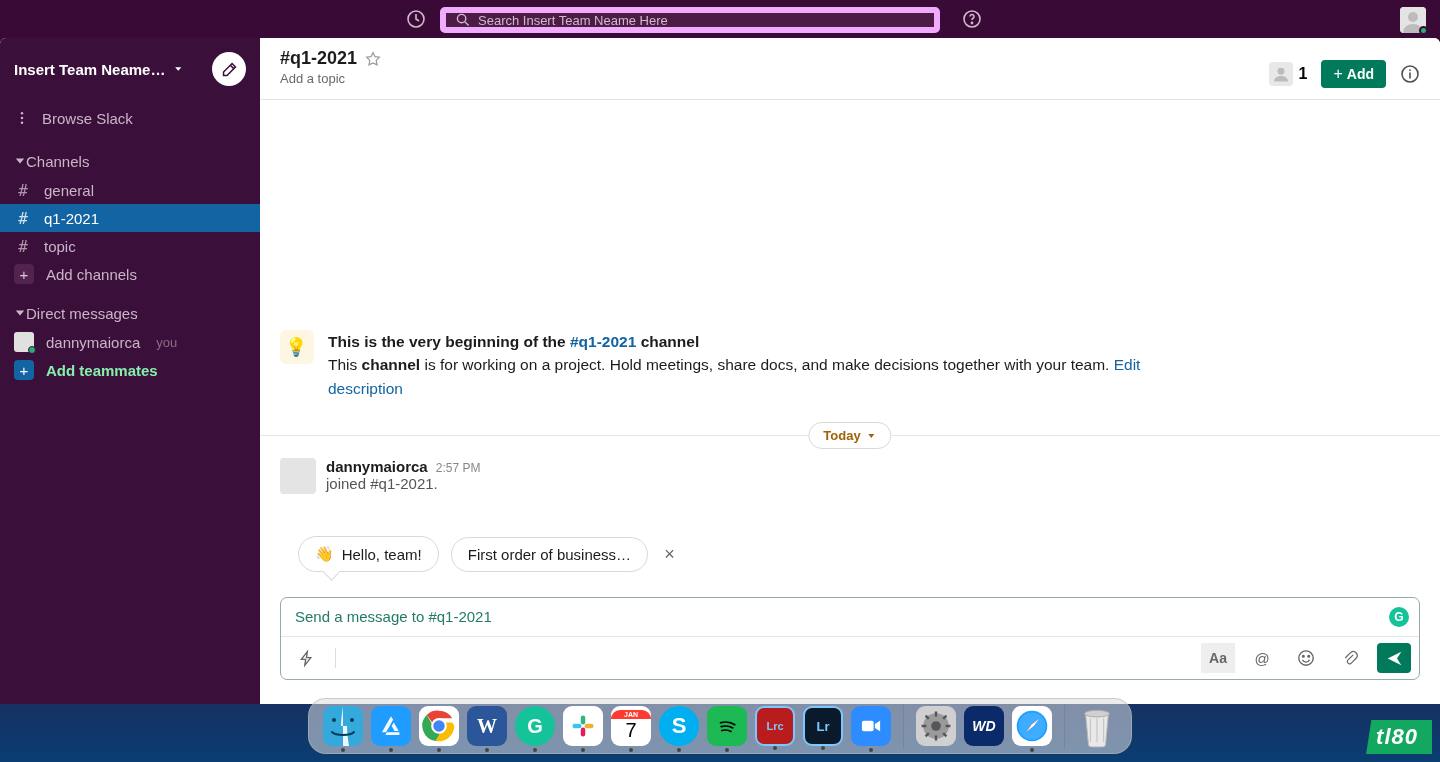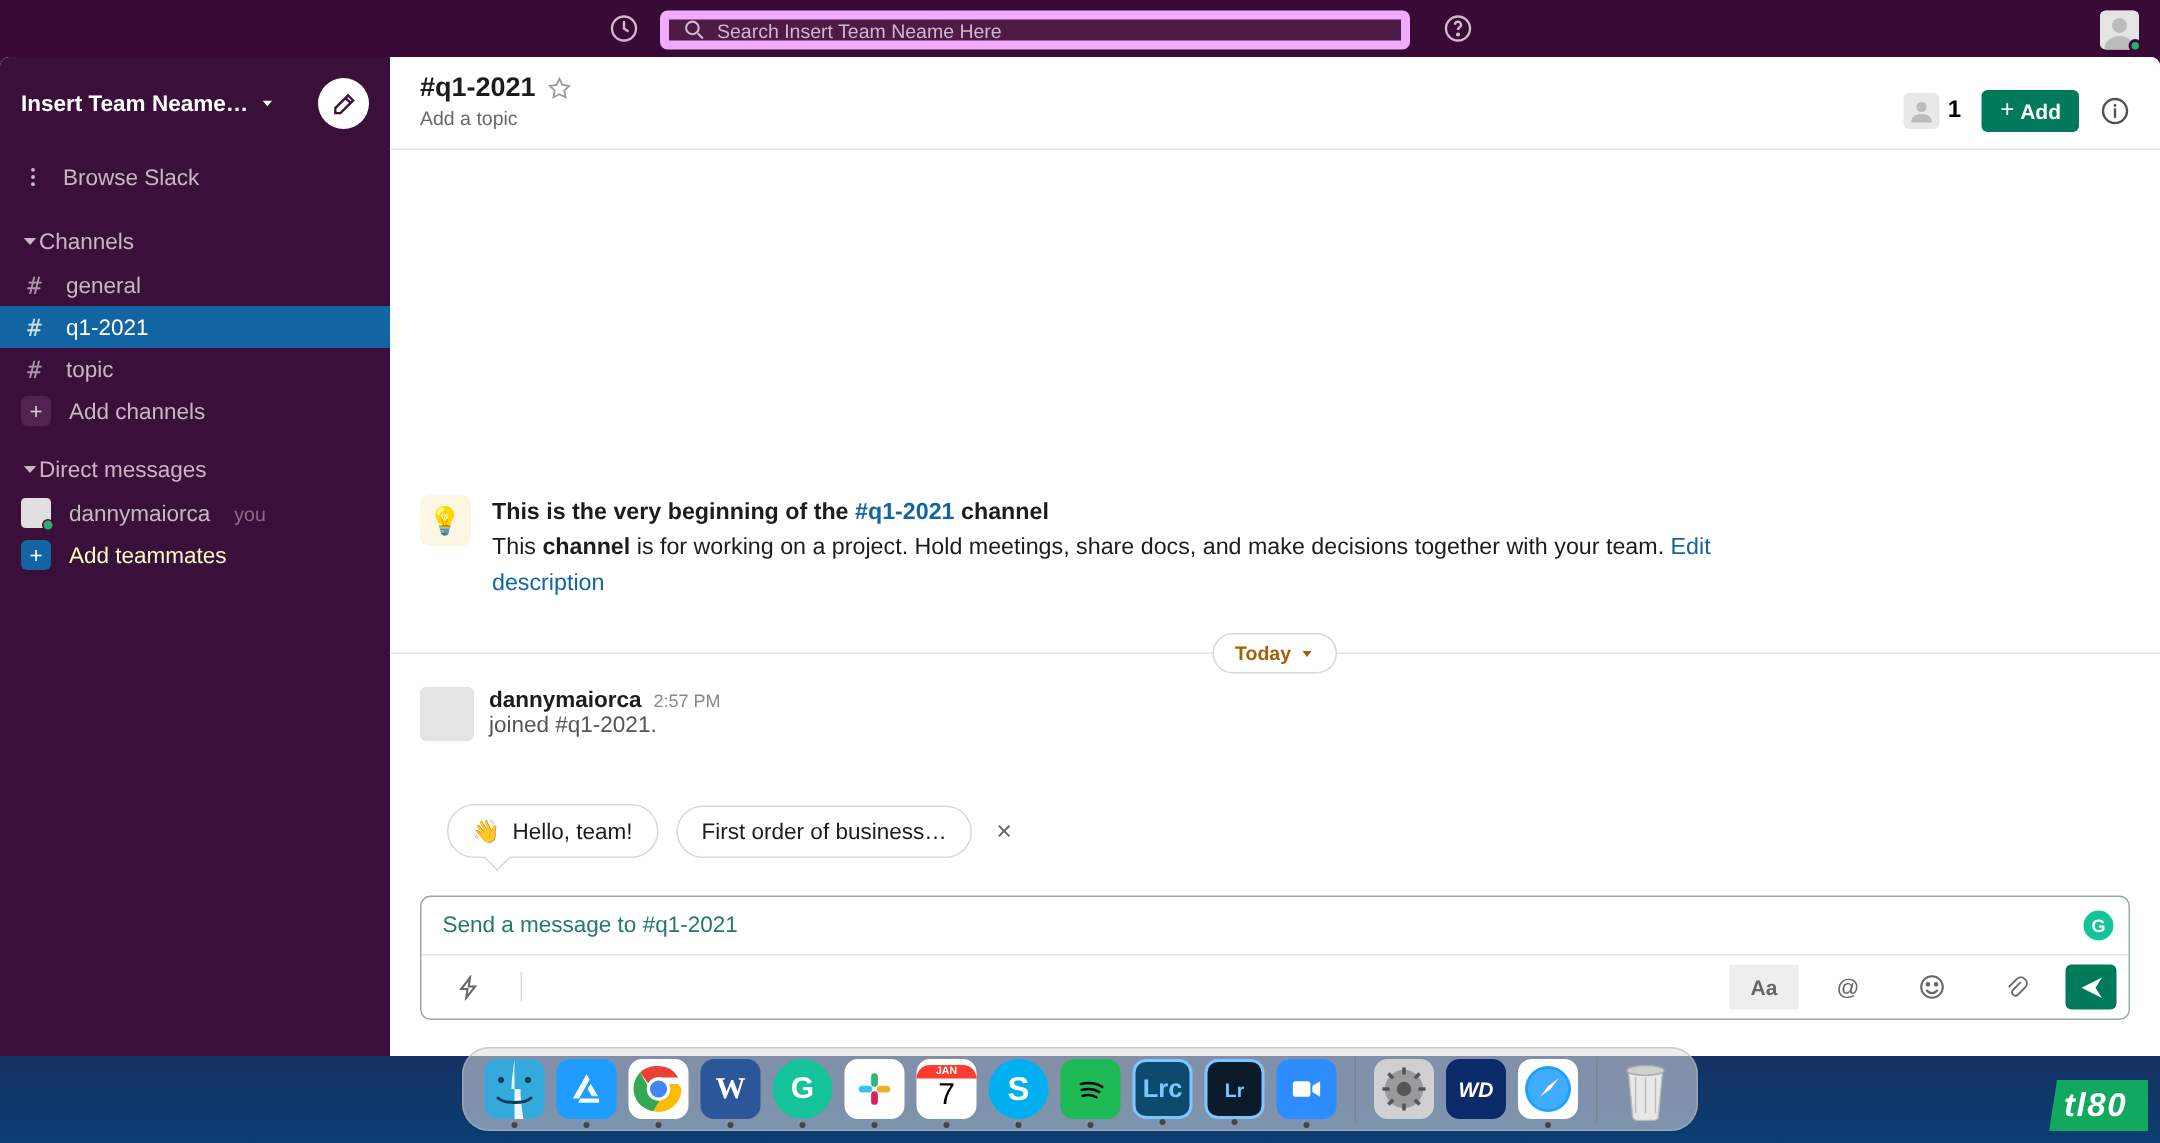--- a/index.html
+++ b/index.html
@@ -24,21 +24,21 @@
   .side-item { height:28px; padding:0 14px; display:flex; align-items:center; gap:12px; cursor:pointer; }
   .side-item.tall { height:36px; }
   .side-item.active { background:#1264a3; color:#fff; }
   .side-section { padding:0 14px; height:30px; display:flex; align-items:center; gap:0; cursor:pointer; margin-top:10px; }
   .hash { font-family:monospace; font-size:16px; opacity:.8; width:18px; text-align:center;}
   .plus-box { width:20px; height:20px; border-radius:4px; background:#532350; display:flex; align-items:center; justify-content:center; color:#dcc9d8; font-size:15px; line-height:1; }
   .plus-box.blue{ background:#1264a3; color:#fff; }
   .dm-avatar { width:20px; height:20px; border-radius:3px; background:#e0e0e0; position:relative;}
   .dm-avatar .dot { width:8px; height:8px; background:#2bac76; border:1.5px solid #3a0f3a; border-radius:50%; position:absolute; right:-2px; bottom:-2px;}
   .you { color:#8b6c87; font-size:13px; margin-left:4px;}
-  .bold { color:#fef9c3; font-weight:400; }
+  .bold { color:#86efac; font-weight:700; }
   
   .main { flex:1; display:flex; flex-direction:column; background:#fff; }
   .chan-header { height:62px; border-bottom:1px solid #e3e3e3; padding:10px 20px 0 20px; display:flex; justify-content:space-between; }
   .chan-title { font-weight:900; font-size:18px; color:#1d1c1d; display:flex; align-items:center; gap:8px;}
   .chan-topic { font-size:13px; color:#696969; margin-top:2px; }
   .chan-right { display:flex; align-items:center; gap:14px; }
   .member-pill { display:flex; align-items:center; gap:6px; }
   .member-pill .sq { width:24px; height:24px; background:#e8e8e8; border-radius:4px; display:flex; align-items:center; justify-content:center;}
   .add-btn { background:#007a5a; color:#fff; border:none; border-radius:4px; height:28px; padding:0 12px; font-weight:700; font-size:14px; display:flex; align-items:center; gap:4px; cursor:pointer;}
   .info-btn { width:20px; height:20px; color:#515151; }
@@ -59,21 +59,21 @@
   .chip-x { font-size:18px; color:#666; cursor:pointer; margin-left:4px;}
   
   .composer-wrap { padding:0 20px 24px 20px; }
   .composer { border:1.5px solid #9aa; border-radius:7px; }
   .compose-text { padding:10px 14px; border-bottom:1px solid #e4e4e4; position:relative;}
   .compose-text .ph { color:#237a69; font-size:15px;}
   .compose-text .gram { position:absolute; right:10px; top:9px; width:20px; height:20px; background:#15c39a; border-radius:50%; display:flex; align-items:center; justify-content:center; color:#fff; font-size:12px; font-weight:bold;}
   .compose-toolbar { display:flex; align-items:center; justify-content:space-between; padding:6px 8px;}
   .tb-left { display:flex; gap:12px; align-items:center; color:#666;}
   .tb-right { display:flex; gap:10px; align-items:center; color:#666;}
-  .tb-btn { width:46px; height:30px; border-radius:0; display:flex; align-items:center; justify-content:center; cursor:pointer;text-align:right;}
+  .tb-btn { width:34px; height:30px; border-radius:0; display:flex; align-items:center; justify-content:center; cursor:pointer;text-align:right;}
   .tb-btn.hl { background:#eee; }
   .send-btn { width:34px; height:30px; background:#007a5a; border-radius:4px; display:flex; align-items:center; justify-content:center; color:#fff;}
   .vsep { width:1px; height:20px; background:#ddd; }
   
   .dock { position:absolute; bottom:8px; left:50%; transform:translateX(-50%); height:56px; background:rgba(220,220,225,.55); border-radius:18px; padding:6px 14px; display:flex; align-items:center; gap:8px; border:1px solid rgba(180,180,185,.6);}
   .dock .app { width:40px; height:40px; border-radius:9px; display:flex; align-items:center; justify-content:center; color:#fff; font-weight:700; font-size:11px; position:relative; flex-shrink:0;}
   .dock .app .rdot{ position:absolute; bottom:-6px; left:50%; transform:translateX(-50%); width:4px; height:4px; background:#444; border-radius:50%;}
   .dock .dsep { width:1px; height:44px; background:rgba(120,120,120,.5); margin:0 4px;}
   
   .wm { position:absolute; right:8px; bottom:8px; background:#13a860; color:#fff; font-weight:900; font-style:italic; padding:4px 14px 4px 10px; font-size:22px; letter-spacing:1px; clip-path:polygon(8% 0,100% 0,100% 100%,0 100%);}
@@ -349,21 +349,21 @@
         <span style="font-size:22px;font-weight:700;color:#fff">S</span>
         <div class="rdot"></div>
       </div>
       <div class="app" style="background: rgb(29, 185, 84);">
         <svg width="26" height="26" viewBox="0 0 40 40">
           <circle cx="20" cy="20" r="18" fill="#1db954"></circle>
           <path d="M10 15c8-2 16-1 22 3M11 21c7-2 13-1 18 2M12 27c5-1.5 10-1 14 1.5" stroke="#000" stroke-width="2.5" fill="none" stroke-linecap="round"></path>
         </svg>
         <div class="rdot"></div>
       </div>
-      <div class="app" style="background: #0c4a6e; color: rgb(124, 199, 255); border: 2px solid rgb(124, 199, 255); font-size: 17px;">Lrc<div class="rdot"></div></div>
+      <div class="app" style="background: #b91c1c; color: rgb(124, 199, 255); border: 2px solid rgb(124, 199, 255); font-size: 11px;">Lrc<div class="rdot"></div></div>
       <div class="app" style="background: rgb(10, 26, 42); color: rgb(124, 199, 255); border: 2px solid rgb(124, 199, 255); font-size: 13px;">Lr<div class="rdot"></div></div>
       <div class="app" style="background: rgb(45, 140, 255);">
         <svg width="26" height="26" viewBox="0 0 40 40" fill="#fff">
           <rect x="6" y="12" width="18" height="16" rx="3"></rect>
           <path d="M26 17l8-5v16l-8-5z"></path>
         </svg>
         <div class="rdot"></div>
       </div>
     </div>
   <div class="dsep"></div>

